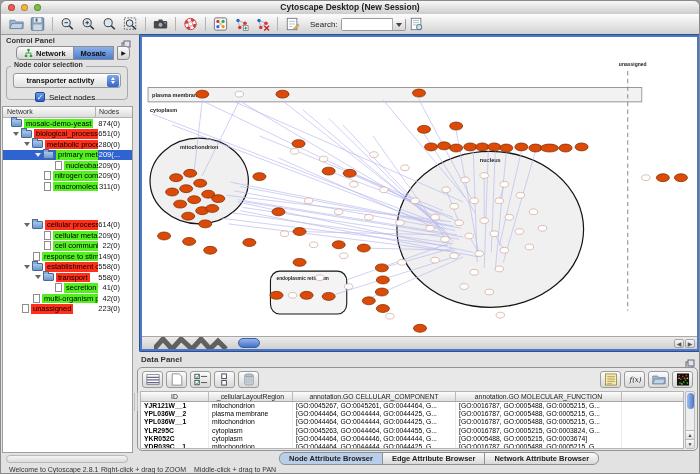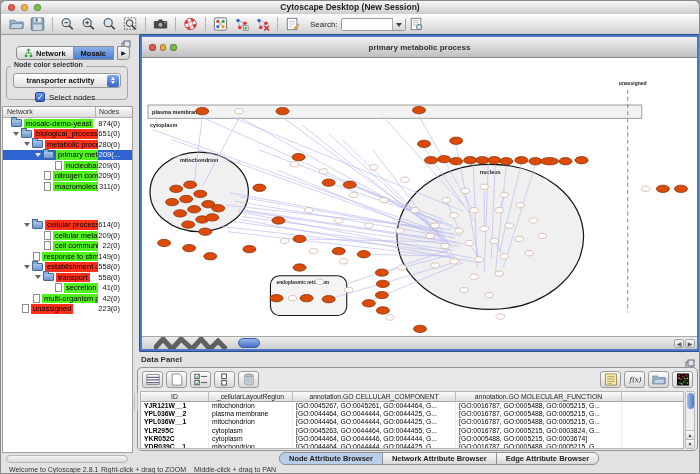--- a/index.html
+++ b/index.html
@@ -225,20 +225,21 @@
     <span class="tb-btn" id="search-trailing">
         <svg viewBox="0 0 16 16">
           <rect x="2" y="1.5" width="11" height="13" fill="#fff" stroke="#667" stroke-width=".9"></rect>
           <path d="M4 4h7M4 6.5h7M4 9h7" stroke="#8aa" stroke-width=".8"></path>
           <circle cx="11" cy="11.5" r="3" fill="#cfe4ee" stroke="#356" stroke-width=".8"></circle>
         </svg>
       </span>
   </div>
 
   <div class="control-panel">
+    <div class="cp-header">Control Panel</div>
     <span class="float-ic" id="cp-float"><svg viewBox="0 0 10 10">
           <rect x="1" y="3" width="6" height="6" fill="none" stroke="#667" stroke-width="1"></rect>
           <rect x="3" y="1" width="6" height="6" fill="#dde4ec" stroke="#667" stroke-width="1"></rect>
         </svg></span>
     <div class="cp-tabs" id="cp-tabs">
         <div class="cp-tab">
           <span class="tab-ic">
             <svg viewBox="0 0 11 11">
               <path d="M5.5 2v3.5M2.5 9V5.5h6V9" stroke="#2b9b35" stroke-width="1" fill="none"></path>
               <rect x="4" y="0.5" width="3" height="2.4" fill="#2b9b35"></rect>
@@ -355,28 +356,20 @@
             <span class="chip red">unassigned</span>
             <span class="cnt">223(0)</span>
           </div>
         </div>
     </div>
     <div class="cp-hscroll"></div>
   </div>
 
   <div class="network-window">
     <div class="nw-inner">
-      <div class="nw-titlebar">
-        <div class="nw-lights">
-          <span class="nw-light" style="background:#e35a52"></span>
-          <span class="nw-light" style="background:#f3a93c"></span>
-          <span class="nw-light" style="background:#7bbd45"></span>
-        </div>
-        <div class="nw-title">primary metabolic process</div>
-      </div>
       <div class="nw-canvas">
         <svg id="graph" viewBox="0 0 553 272" preserveAspectRatio="none">
             <rect x="6" y="46" width="492" height="13" fill="#f2f2f2" stroke="#8a8a8a" stroke-width="0.8"></rect>
             <text x="10" y="55" font-size="5.5" font-weight="bold" fill="#222" text-anchor="start" font-family="Liberation Sans, sans-serif">plasma membrane</text>
             <text x="8" y="68" font-size="5.5" font-weight="bold" fill="#222" text-anchor="start" font-family="Liberation Sans, sans-serif">cytoplasm</text>
             <ellipse cx="57" cy="131" rx="49" ry="39" fill="#f0f0f0" stroke="#151515" stroke-width="1.2"></ellipse>
             <text x="57" y="102" font-size="5.5" font-weight="bold" fill="#222" text-anchor="middle" font-family="Liberation Sans, sans-serif">mitochondrion</text>
             <ellipse cx="347" cy="175" rx="93" ry="71" fill="#f0f0f0" stroke="#151515" stroke-width="1.2"></ellipse>
             <text x="347" y="114" font-size="5.5" font-weight="bold" fill="#222" text-anchor="middle" font-family="Liberation Sans, sans-serif">nucleus</text>
             <rect x="128" y="213" width="76" height="39" rx="9" fill="#f4f4f4" stroke="#151515" stroke-width="1.1"></rect>
@@ -693,22 +686,22 @@
           <div class="dp-vbtn">▲</div>
           <div class="dp-vbtn">▼</div>
         </div>
       </div>
     </div>
   </div>
 
   <div class="divider-handle"></div>
   <div class="bottom-tabs" id="bottom-tabs">
       <span class="bt sel">Node Attribute Browser</span>
+      <span class="bt">Edge Attribute Browser</span>
       <span class="bt">Network Attribute Browser</span>
-      <span class="bt">Edge Attribute Browser</span>
     </div>
   <div class="status-bar" id="status-bar">
       <span class="st" style="left: 8px;">Welcome to Cytoscape 2.8.1</span>
       <span class="st" style="left: 100px;">Right-click + drag to ZOOM</span>
       <span class="st" style="left: 193px;">Middle-click + drag to PAN</span>
     </div>
 
 </div>
 
 </body></html>

